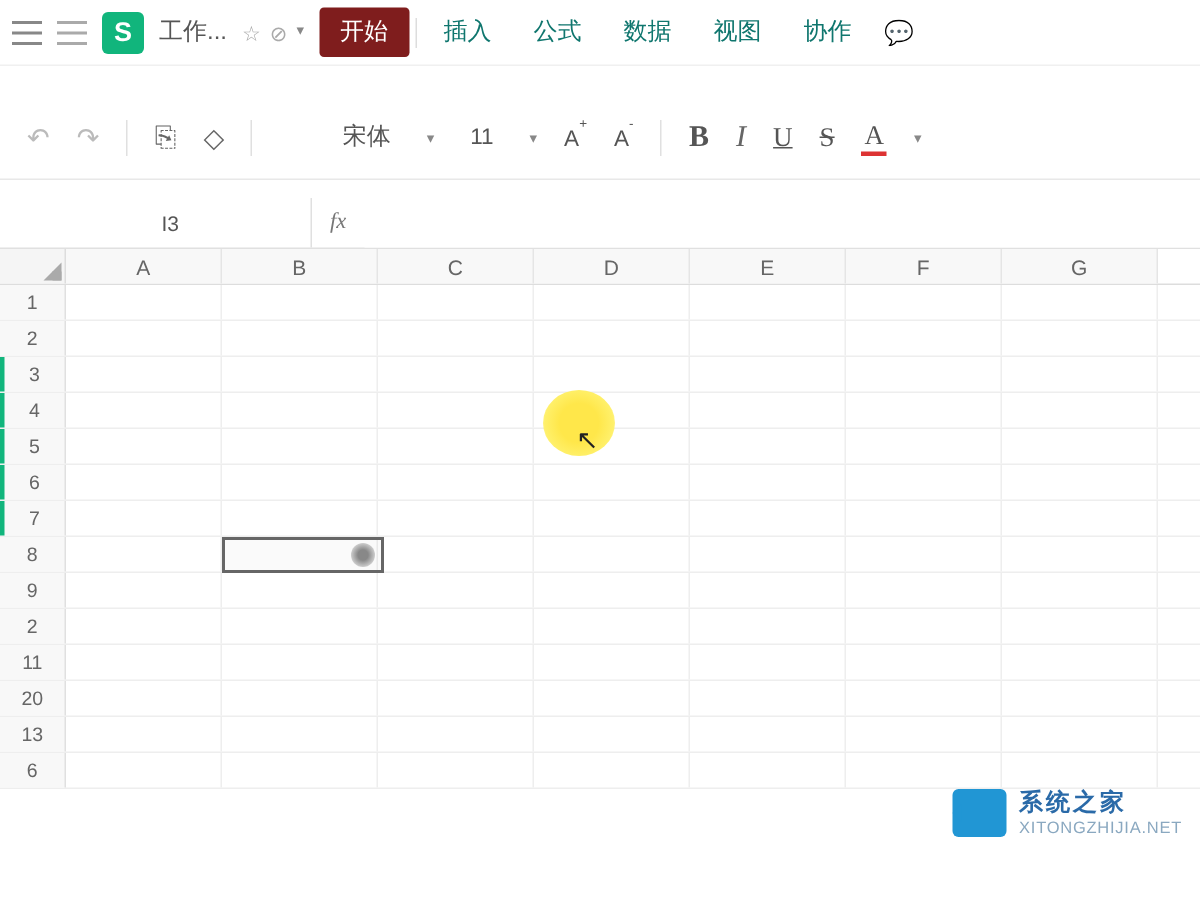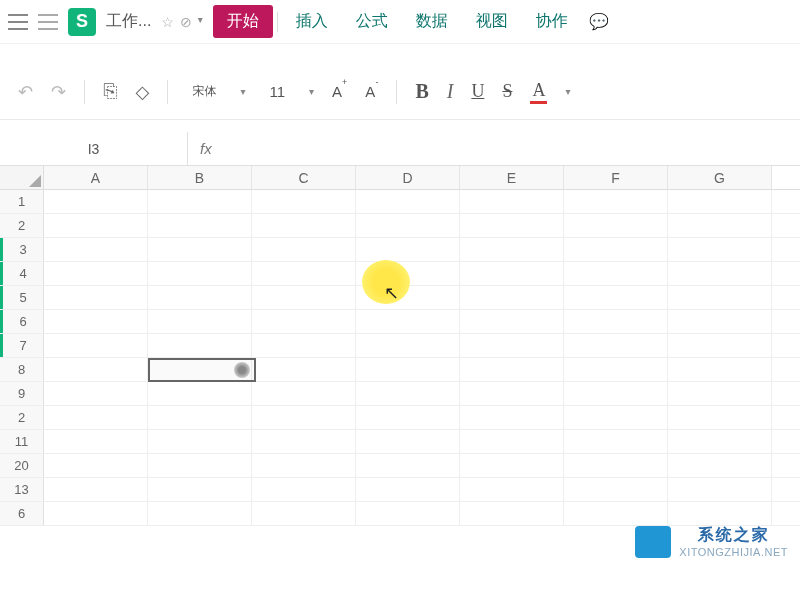--- a/index.html
+++ b/index.html
@@ -9,42 +9,42 @@
     .hamburger { width: 20px; height: 16px; display: flex; flex-direction: column; justify-content: space-between; cursor: pointer; }
     .hamburger span { display: block; height: 2px; background: #888; }
     .dashes { width: 20px; height: 16px; display: flex; flex-direction: column; justify-content: space-between; }
     .dashes span { display: block; height: 2px; background: #aaa; }
     .app-logo { width: 28px; height: 28px; background: #11b57c; border-radius: 4px; color: #fff; font-weight: bold; display: flex; align-items: center; justify-content: center; font-size: 18px; }
     .doc-title { color: #555; font-size: 16px; }
     .star-ctrl { color: #aaa; font-size: 14px; display: flex; gap: 6px; }
     
     .menubar { display: flex; align-items: center; gap: 0; }
     .menu-item { padding: 6px 14px; font-size: 16px; color: #0f766e; cursor: pointer; }
-    .menu-item.active { background: #be185d; color: #fff; border-radius: 3px; }
+    .menu-item.active { background: #7f1d1d; color: #fff; border-radius: 3px; }
     .menu-divider { width: 1px; height: 20px; background: #ddd; margin: 0 4px; }
     .comment-icon { margin-left: 8px; color: #555; }
     
     .toolbar { height: 56px; display: flex; align-items: center; padding: 0 18px; gap: 18px; border-bottom: 1px solid #e8e8e8; margin-top: 20px; }
     .tb-sep { width: 1px; height: 24px; background: #e0e0e0; }
     .tb-icon { color: #666; font-size: 18px; cursor: pointer; }
     .tb-icon.dim { color: #bbb; }
-    .font-name { color: #555; font-size: 12px; padding: 0 6px; }
+    .font-name { color: #555; font-size: 16px; padding: 0 6px; margin-left: 36px; }
     .font-size { color: #555; font-size: 15px; padding: 0 6px; }
     .dd { color: #888; font-size: 10px; }
     .tb-bold { font-weight: bold; font-family: serif; font-size: 20px; color: #555; cursor: pointer; }
     .tb-italic { font-style: italic; font-family: serif; font-size: 20px; color: #666; cursor: pointer; }
     .tb-underline { text-decoration: underline; font-family: serif; font-size: 18px; color: #555; cursor: pointer; }
     .tb-strike { text-decoration: line-through; font-family: serif; font-size: 18px; color: #555; cursor: pointer; }
     .tb-color { font-family: serif; font-size: 18px; color: #555; border-bottom: 3px solid #d33; padding: 0 2px; cursor: pointer; }
     .font-inc { font-size: 15px; color: #555; cursor: pointer; position: relative; }
     .font-inc sup { font-size: 9px; position: relative; top: -6px; }
     
-    .namebox-row { height: 34px; display: flex; align-items: center; border-bottom: 1px solid #e0e0e0; margin-top: 12px; }
+    .namebox-row { height: 34px; display: flex; align-items: center; border-bottom: 1px solid #e0e0e0; margin-top: 12px; padding-left: 20px; }
     .namebox { width: 188px; text-align: center; color: #555; font-size: 14px; border-right: 1px solid #e0e0e0; height: 100%; display: flex; align-items: center; justify-content: center; }
-    .fx { font-style: italic; color: #777; font-size: 15px; padding: 0 12px; font-family: Liberation Sans, sans-serif; }
+    .fx { font-style: italic; color: #777; font-size: 15px; padding: 0 12px; font-family: Liberation Serif, serif; }
     .formula-input { flex: 1; height: 100%; border: none; outline: none; padding: 0 8px; }
     
     .grid-wrap { position: relative; }
     .col-headers { display: flex; height: 24px; border-bottom: 1px solid #ddd; }
     .corner { width: 44px; background: #f5f5f5; border-right: 1px solid #ddd; position: relative; }
     .corner::after { content: ''; position: absolute; right: 2px; bottom: 2px; border: 6px solid transparent; border-right-color: #aaa; border-bottom-color: #aaa; }
     .col-h { width: 104px; background: #f8f8f8; border-right: 1px solid #e5e5e5; text-align: center; color: #666; font-size: 14px; line-height: 24px; }
     
     .rows { height: 430px; }
     .row { display: flex; height: 24px; border-bottom: 1px solid #eee; }
@@ -55,21 +55,21 @@
     
     .selection-box { position: absolute; border: 2px solid #666; background: rgba(0,0,0,0.02); pointer-events: none; }
     .selection-dot { position: absolute; width: 16px; height: 16px; background: radial-gradient(circle, #888 30%, #ccc 70%); border-radius: 50%; right: 4px; top: 50%; transform: translateY(-50%); }
     
     .highlight { position: absolute; width: 48px; height: 44px; background: radial-gradient(circle, #ffe74a 40%, #fff06a 70%, rgba(255,240,0,0) 100%); border-radius: 50%; pointer-events: none; }
     .cursor { position: absolute; font-size: 18px; color: #222; pointer-events: none; }
     
     .watermark { position: absolute; right: 12px; bottom: 42px; display: flex; align-items: center; gap: 8px; }
     .wm-icon { width: 36px; height: 32px; background: #2196d4; border-radius: 4px; position: relative; }
     .wm-icon::before { content: ''; position: absolute; left: -6px; top: 10px; border: 6px solid transparent; border-right-color: #2196d4; }
-    .wm-text { text-align: center; }
+    .wm-text { text-align: left; }
     .wm-title { font-size: 16px; font-weight: bold; color: #2a6aa8; letter-spacing: 2px; }
     .wm-sub { font-size: 11px; color: #8aa8c0; letter-spacing: 0.5px; }
   </style>
 </head>
 <body>
 
 <div class="topbar">
   <div class="hamburger">
       <span></span>
       <span></span>

